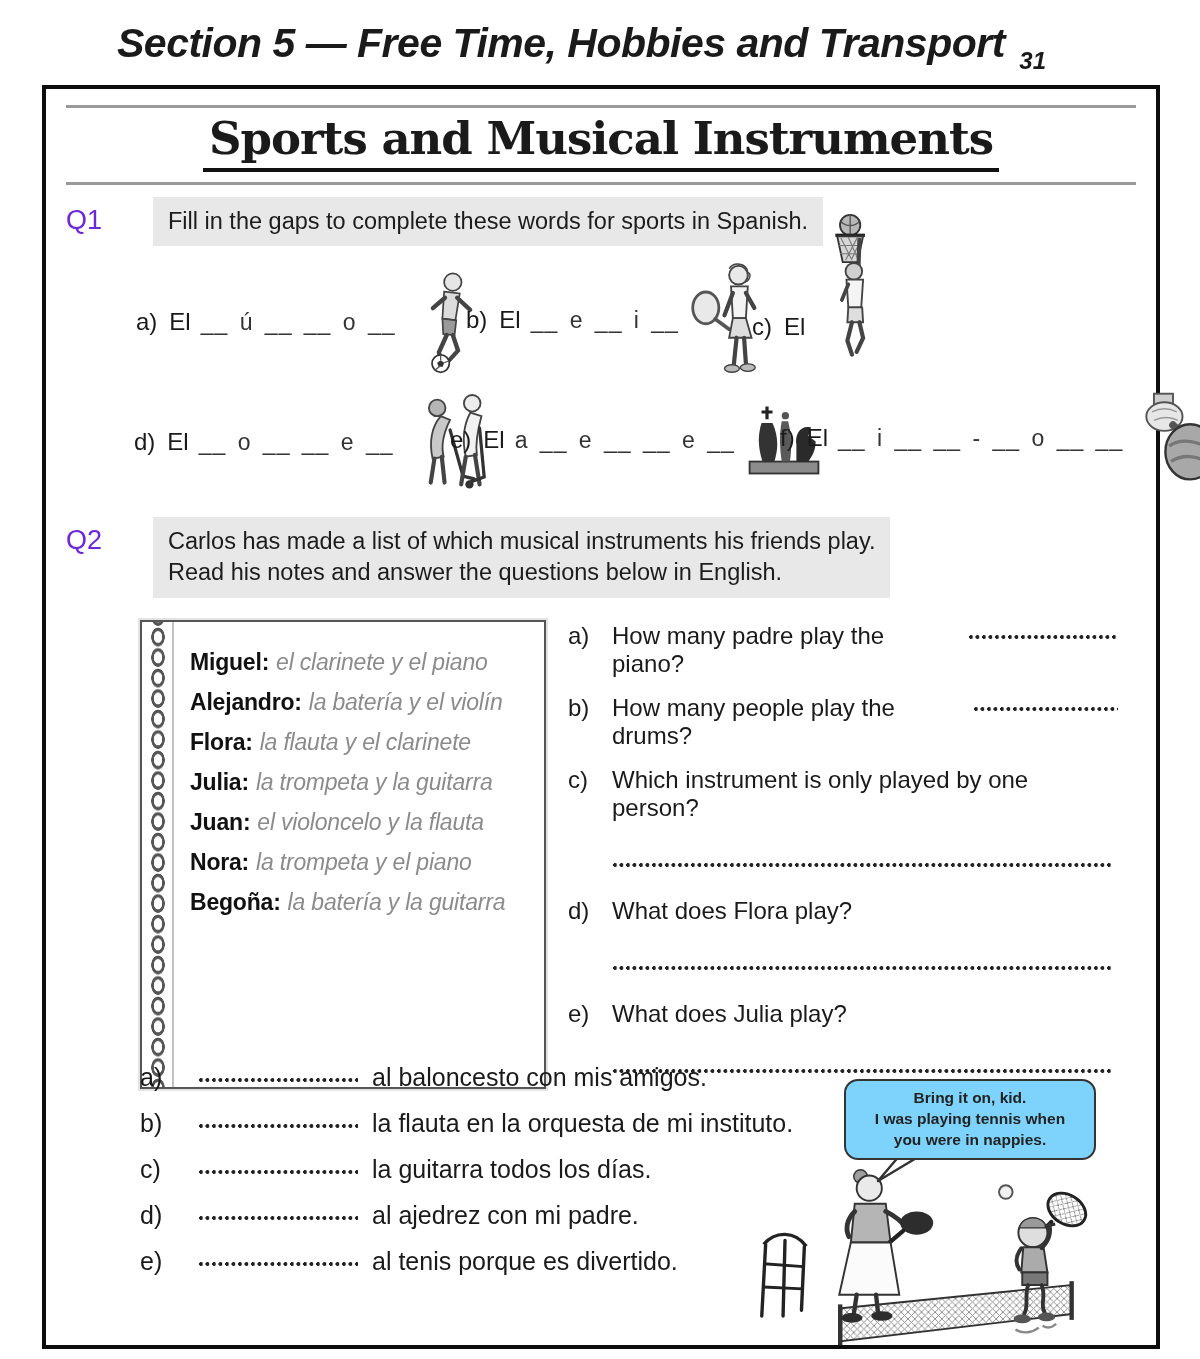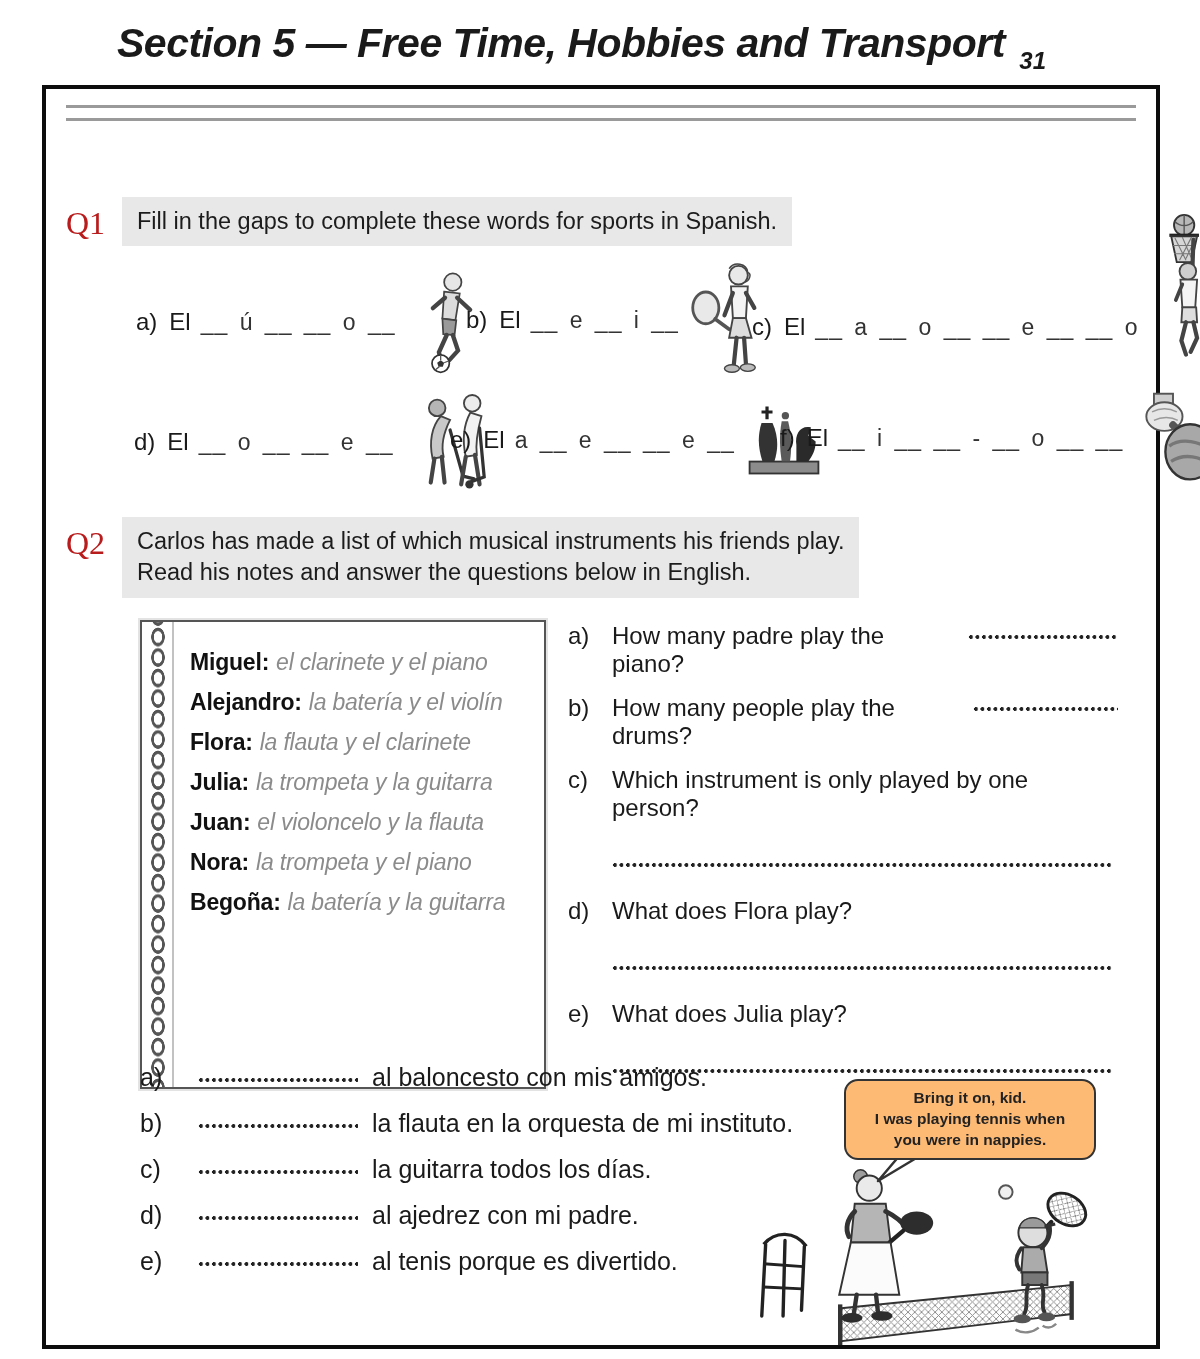--- a/index.html
+++ b/index.html
@@ -24,22 +24,22 @@
   .rule-under-title { margin-top:10px; }
   .sheet-title-wrap { text-align:center; margin-top:4px; }
   .sheet-title {
     display:inline-block; font-family:"DejaVu Serif", serif; font-weight:bold;
     font-size:45px; letter-spacing:-1px; border-bottom:4px solid #111; padding:0 6px 3px 6px;
   }
 
   
   .q-section { position:absolute; left:0; right:0; }
   .q-head { display:flex; align-items:flex-start; margin-left:20px; }
-  .q-label { width:56px; font-size:32px; color:#b91c1c; padding-top:8px; flex:none;font-family:Liberation Serif, serif; }
-  .instr-bar { background:#e8e8e8; padding:9px 15px; font-size:23.5px; line-height:1.33; color:#1c1c1c; }
+  .q-label { width:56px; font-size:27px; color:#6d28d9; padding-top:8px; flex:none; }
+  .instr-bar { background:#e8e8e8; padding:9px 15px; font-size:23.5px; line-height:1.33; color:#1c1c1c;margin-left:31px; }
   .bold-word { font-weight:bold; }
 
   
   .gap-row { position:relative; }
   .gap-row-1 { height:132px; margin-top:4px; }
   .gap-row-2 { height:128px; }
   .gap-item { position:absolute; display:flex; align-items:center; gap:10px; white-space:nowrap; }
   .gap-item .itm-label { font-size:24px; margin-right:2px; }
   .gap-item .itm-article { font-size:24px; }
   .gap-text { font-size:23px; letter-spacing:1px; word-spacing:4px; color:#333; }
@@ -73,40 +73,43 @@
   
   .q3-sentences { margin:30px 0 0 94px; position:relative; }
   .sent-row { display:flex; align-items:baseline; margin-bottom:17px; font-size:25px; }
   .sent-label { width:58px; flex:none; }
   .dots-blank { width:160px; margin-right:14px; transform:translateY(-2px); }
 
   
   .cartoon { position:absolute; left:700px; top:990px; width:392px; height:268px; }
   .bubble {
     position:absolute; left:98px; top:0; width:252px; border:2.5px solid #333; border-radius:14px;
-    background:#fdba74; padding:7px 8px; text-align:center; font-size:15.5px; font-weight:bold;
+    background:#7dd3fc; padding:7px 8px; text-align:center; font-size:15.5px; font-weight:bold;
     line-height:1.35; color:#222; z-index:2;
   }
   .bubble-line { display:block; }
   .bubble-tail { position:absolute; left:128px; top:74px; z-index:1; }
   .scene { position:absolute; left:0; top:84px; }
 
   svg { display:block; }
 </style>
 </head>
 <body>
 
 <div class="page-header">
   <span class="section-title">Section 5 — Free Time, Hobbies and Transport</span>
   <span class="page-number">31</span>
 </div>
 
 <div class="sheet-box">
 
   <div class="rule rule-top"></div>
+  <div class="sheet-title-wrap">
+    <span class="sheet-title">Sports and Musical Instruments</span>
+  </div>
   <div class="rule rule-under-title"></div>
 
   <section class="q-section" style="top:108px;">
     <div class="q-head">
       <span class="q-label">Q1</span>
       <span class="instr-bar">Fill in the gaps to complete these words for sports in Spanish.</span>
     </div>
 
     <div class="gap-row gap-row-1">
 
@@ -148,21 +151,20 @@
             <path d="M59 84 L61 112" stroke="#444" stroke-width="4.5" stroke-linecap="round"></path>
             <ellipse cx="46" cy="117" rx="8" ry="4" fill="#bbb" stroke="#444" stroke-width="1.5"></ellipse>
             <ellipse cx="63" cy="116" rx="8" ry="4" fill="#bbb" stroke="#444" stroke-width="1.5"></ellipse>
           </svg>
         </span>
       </div>
 
       <div class="gap-item" style="left:706px; top:40px;">
         <span class="itm-label">c)</span>
         <span class="itm-article">El</span>
-        <span class="gap-text">__ a __ o __ __ e __ __ o</span>
         <span style="margin-top:-78px;">
           <svg width="74" height="152" viewBox="0 0 80 160">
             <circle cx="38" cy="12" r="11" fill="#b8b8b8" stroke="#333" stroke-width="2"></circle>
             <path d="M28 8 C34 14 42 14 48 8 M38 1 L38 23" stroke="#555" stroke-width="1.5" fill="none"></path>
             <path d="M22 23 L54 23" stroke="#222" stroke-width="3.5"></path>
             <path d="M24 24 L52 24 L46 52 L30 52 Z" fill="#d6d6d6" stroke="#333" stroke-width="2"></path>
             <path d="M28 26 L40 50 M36 25 L46 48 M46 25 L33 50 M51 25 L40 48 M26 34 L48 34 M27 43 L46 43" stroke="#777" stroke-width="1.2"></path>
             <path d="M48 28 L47 58" stroke="#444" stroke-width="4.5" stroke-linecap="round"></path>
             <circle cx="42" cy="62" r="9" fill="#cfcfcf" stroke="#444" stroke-width="2"></circle>
             <path d="M34 71 L52 71 L50 101 L36 101 Z" fill="#f4f4f4" stroke="#444" stroke-width="2"></path>

